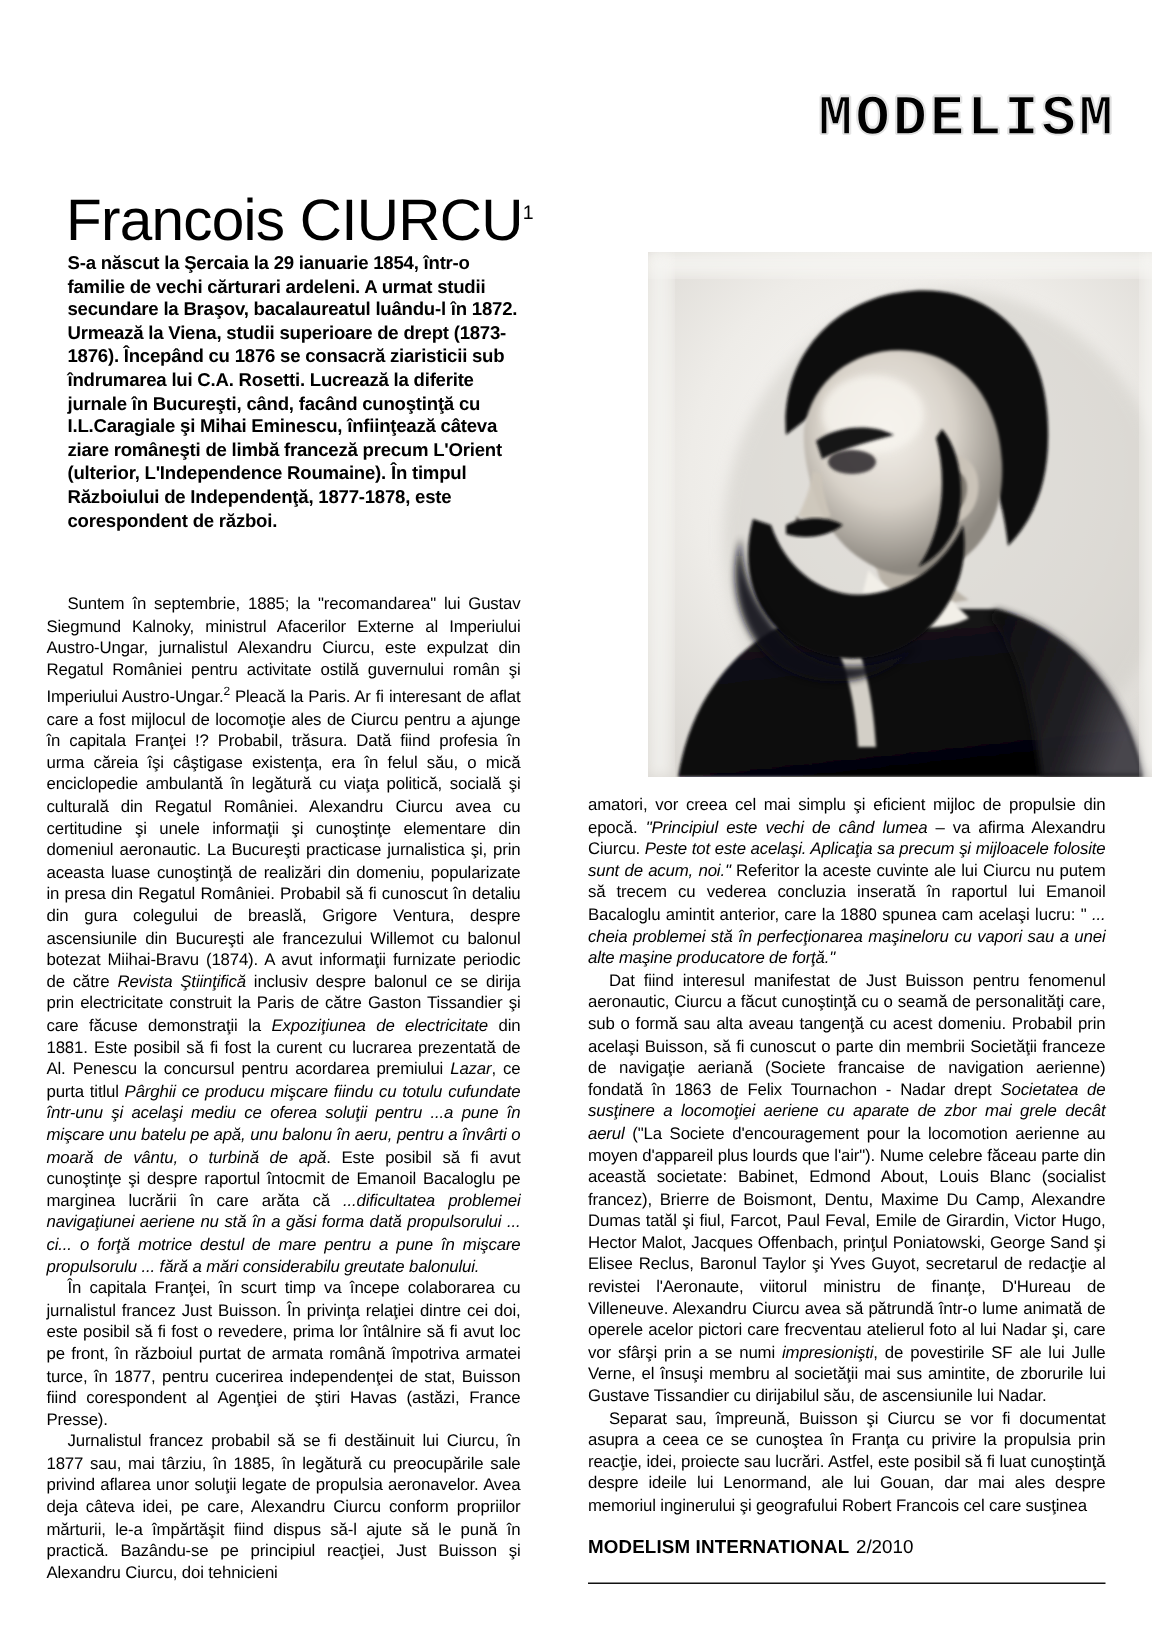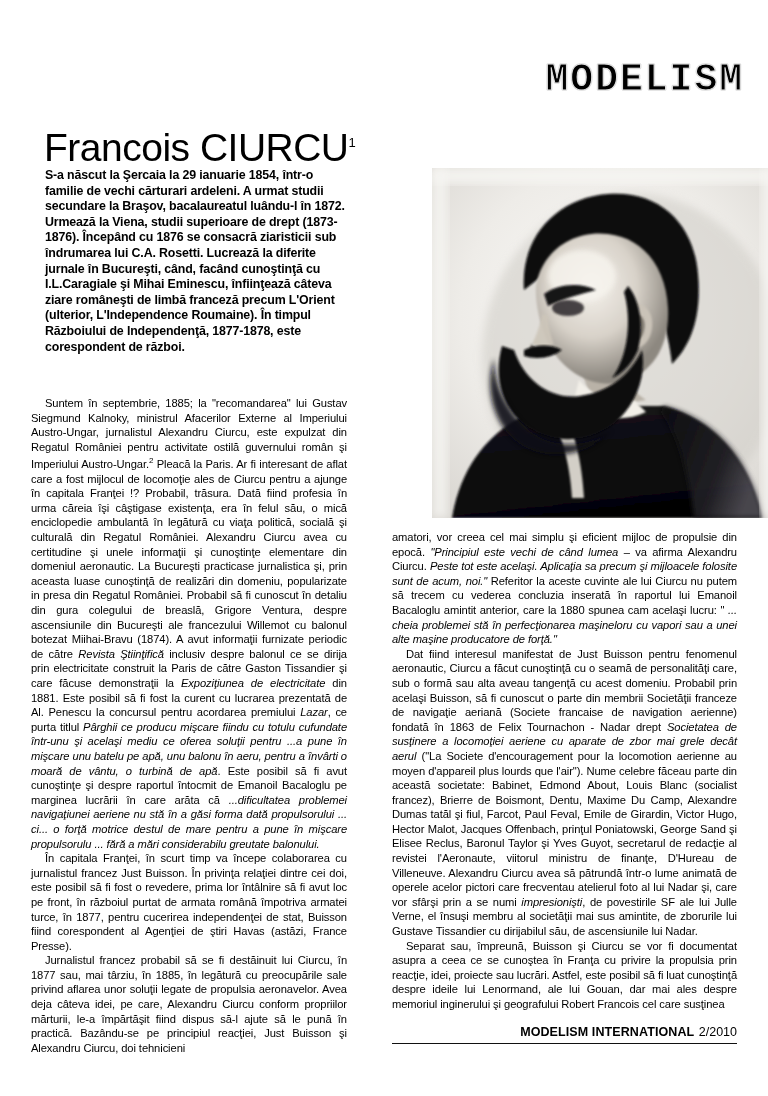--- a/index.html
+++ b/index.html
@@ -65,23 +65,23 @@
   .col-right { left:392px; top:530px; width:345px; }
 
   .col p { margin:0; text-indent:14px; }
   .col p.noindent { text-indent:0; }
   .col i { font-style:italic; }
   .col sup { font-size:8px; vertical-align:super; }
 
   
   .footer {
     position:absolute; left:392px; top:1022px; width:345px;
-    text-align:right;
+    text-align:left;
     border-bottom:1.2px solid #111;
-    padding-bottom:3px;
+    padding-bottom:15px;
   }
   .footer .f-main { font-size:12.5px; font-weight:bold; letter-spacing:0.1px; }
   .footer .f-issue { font-size:12.5px; font-weight:normal; }
 </style>
 </head>
 <body>
 
 <div class="page">
 
   <div class="watermark">

